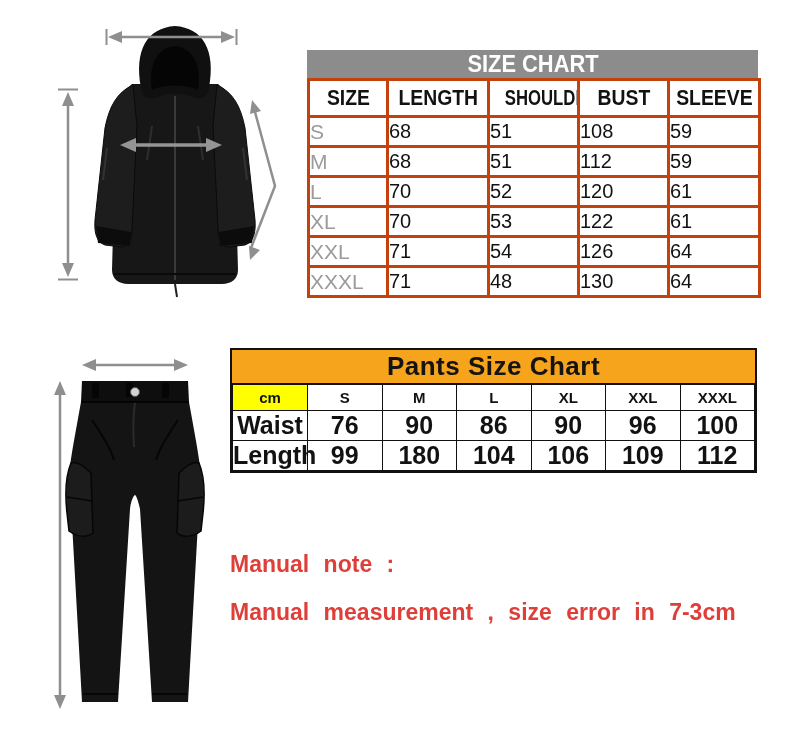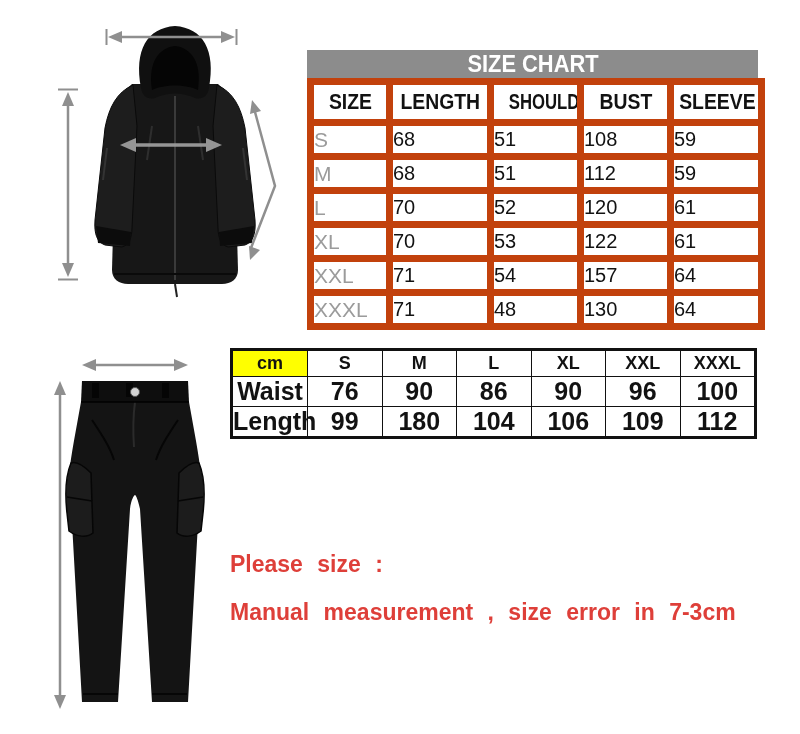--- a/index.html
+++ b/index.html
@@ -16,21 +16,21 @@
   .size-chart { left: 307px; top: 50px; width: 451px; border-radius: 14px; }
   .sc-title {
     background: #8c8c8c; color: #ffffff;
     height: 28px; line-height: 28px;
     text-align: center; font-size: 23px; font-weight: bold;
   }
   .sc-title span { display: inline-block; transform: scaleX(0.95); }
   table { border-collapse: collapse; table-layout: fixed; }
   .sc-table { width: 451px; border: 2px solid #111111; }
   .sc-table th, .sc-table td {
-    border: 7px solid #c2410c; vertical-align: middle;
+    border: 3px solid #c2410c; vertical-align: middle;
     padding: 0; overflow: hidden; white-space: nowrap;
   }
   .sc-table th { height: 34px; font-size: 22px; font-weight: bold; color: #121212; }
   .sc-table th .cx  { display: inline-block; transform: scaleX(0.88); }
   .sc-table th .cx2 { display: inline-block; transform: scaleX(0.76); }
   .sc-table td { height: 27px; font-size: 20px; font-weight: normal; color: #121212; }
   .sc-table td.size-label { color: #9b9b9b; font-weight: normal; font-size: 21px; }
 
   
   .pants-chart { left: 230px; top: 348px; width: 523px; border: 2px solid #111111; }
@@ -38,21 +38,21 @@
     background: #f5a41b; color: #141414;
     height: 33px; line-height: 33px; text-align: center;
     font-size: 26px; font-weight: bold; letter-spacing: 0.5px;
     border-bottom: 1px solid #111111;
   }
   .pc-table { width: 100%; }
   .pc-table td {
     border: 1px solid #111111; text-align: center; vertical-align: middle;
     padding: 0; white-space: nowrap; color: #121212;
   }
-  .pc-table tr.hdr td { height: 25px; font-size: 18px; font-weight: bold; }
+  .pc-table tr.hdr td { height: 25px; font-size: 15px; font-weight: bold; }
   .pc-table td.unit-cell { background: #ffff00; font-size: 16px; font-weight: bold; }
   .pc-table tr.data td { font-size: 25px; font-weight: bold; }
   .pc-table tr.r-waist td { height: 29px; }
   .pc-table tr.r-length td { height: 26px; }
   .pc-table td.row-label { font-size: 16px; font-weight: bold; }
 
   
   .note-line {
     color: #de3f39; font-weight: bold; font-size: 23px;
     word-spacing: 8px; white-space: nowrap;
@@ -169,21 +169,21 @@
         <td class="size-label">XL</td>
         <td>70</td>
         <td>53</td>
         <td>122</td>
         <td>61</td>
       </tr>
       <tr>
         <td class="size-label">XXL</td>
         <td>71</td>
         <td>54</td>
-        <td>157</td>
+        <td>126</td>
         <td>64</td>
       </tr>
       <tr>
         <td class="size-label">XXXL</td>
         <td>71</td>
         <td>48</td>
         <td>130</td>
         <td>64</td>
       </tr>
     </tbody>
@@ -225,20 +225,21 @@
 
     <g stroke="#8f8f8f" fill="#8f8f8f">
       <line x1="30" y1="47" x2="30" y2="353" stroke-width="2.5"></line>
       <polygon points="30,36 24,50 36,50" stroke="none"></polygon>
       <polygon points="30,364 24,350 36,350" stroke="none"></polygon>
     </g>
   </svg>
 </div>
 
 <div class="abs pants-chart">
+  <div class="pc-title">Pants Size Chart</div>
   <table class="pc-table">
     <colgroup>
         <col style="width:75px">
         <col>
         <col>
         <col>
         <col>
         <col>
         <col>
       </colgroup>
@@ -267,14 +268,14 @@
         <td>180</td>
         <td>104</td>
         <td>106</td>
         <td>109</td>
         <td>112</td>
       </tr>
     </tbody>
   </table>
 </div>
 
-<div class="abs note-line note-1">Please size :</div>
+<div class="abs note-line note-1">Manual note :</div>
 <div class="abs note-line note-2">Manual measurement , size error in 7-3cm</div>
 
 </body></html>

